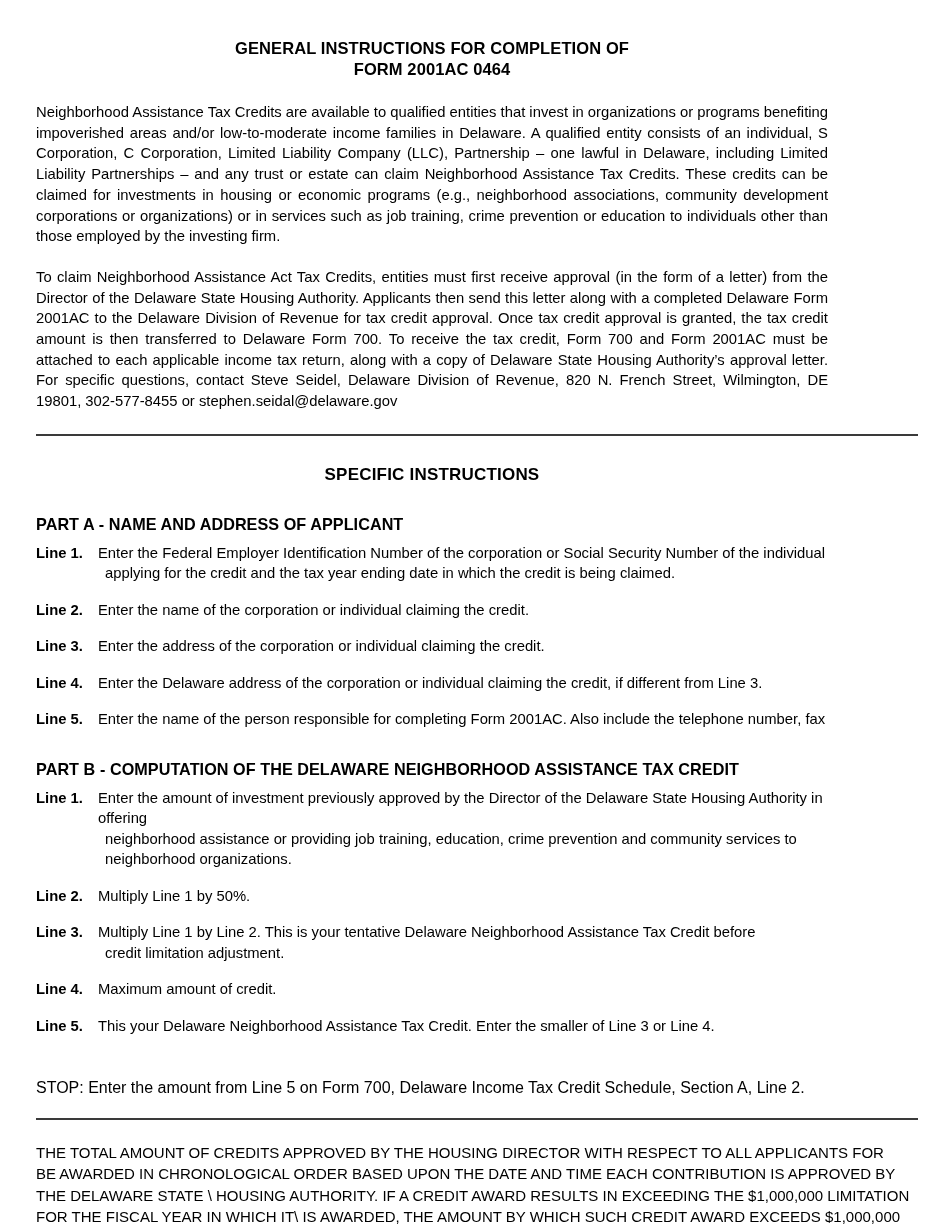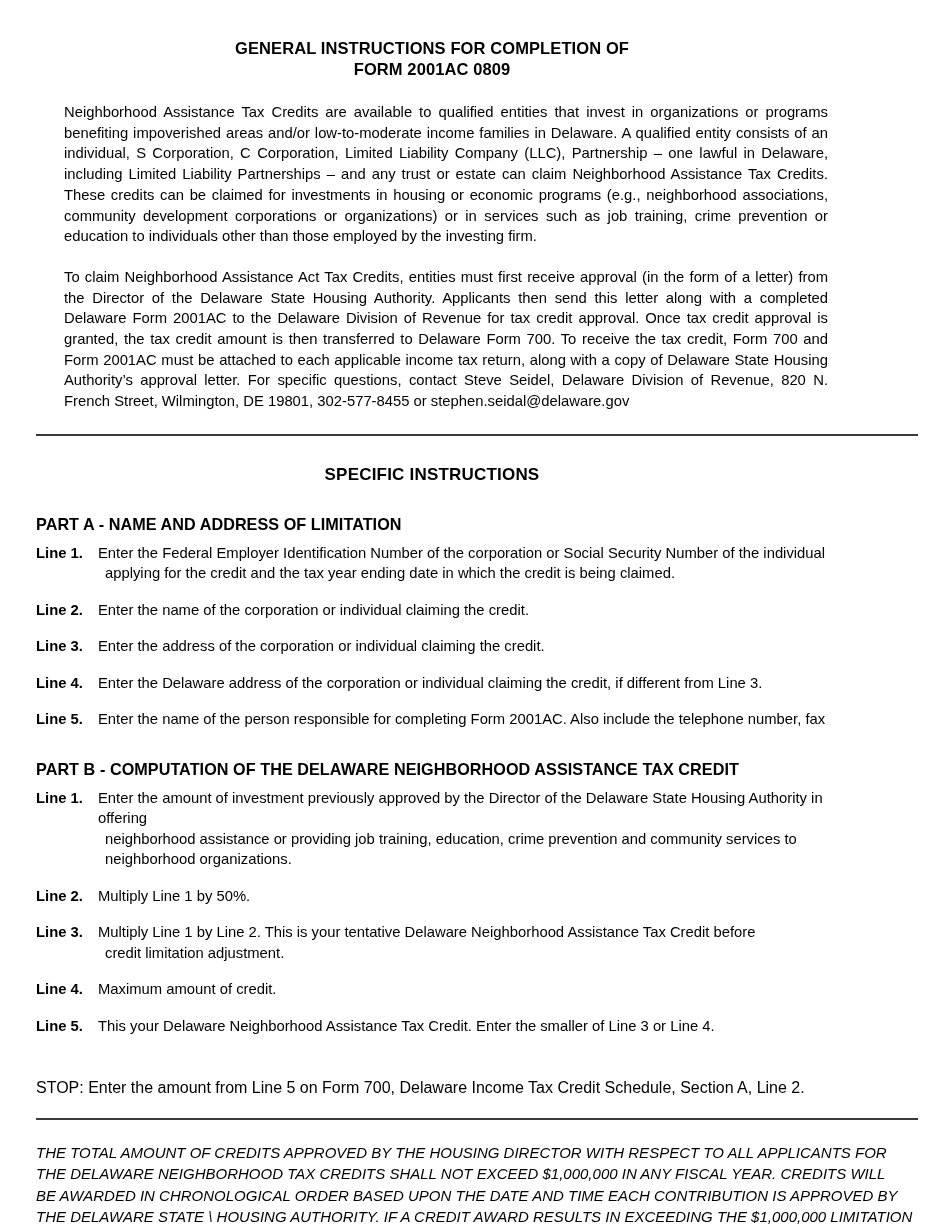--- a/index.html
+++ b/index.html
@@ -27,21 +27,21 @@
     text-align: center;
     font-weight: bold;
     font-size: 16.5px;
     letter-spacing: 0.1px;
     line-height: 21px;
     padding-top: 38px;
   }
   .doc-title .line2 { display: block; }
 
   
-  .intro-block { margin-top: 22px; margin-left: 28px; }
+  .intro-block { margin-top: 22px; }
   p.body-par {
     margin: 0;
     font-size: 14.8px;
     line-height: 20.7px;
     text-align: justify;
     text-justify: inter-word;
   }
   p.body-par + p.body-par { margin-top: 20px; }
 
   
@@ -101,42 +101,42 @@
     line-height: 20.5px;
     margin-top: 42px;
   }
 
   
   .footer-block {
     margin-top: 22px;
     font-size: 15px;
     line-height: 21.4px;
   }
-  .footer-block .fline { display: block; white-space: nowrap; font-style: italic; }
+  .footer-block .fline { display: block; white-space: nowrap; }
 </style>
 </head>
 <body>
 
 <div class="page">
 
   <div class="doc-title">
     <span>GENERAL INSTRUCTIONS FOR COMPLETION OF</span>
-    <span class="line2">FORM 2001AC 0809</span>
+    <span class="line2">FORM 2001AC 0464</span>
   </div>
 
   <div class="intro-block">
     <p class="body-par">Neighborhood Assistance Tax Credits are available to qualified entities that invest in organizations or programs benefiting impoverished areas and/or low-to-moderate income families in Delaware. A qualified entity consists of an individual, S Corporation, C Corporation, Limited Liability Company (LLC), Partnership – one lawful in Delaware, including Limited Liability Partnerships – and any trust or estate can claim Neighborhood Assistance Tax Credits. These credits can be claimed for investments in housing or economic programs (e.g., neighborhood associations, community development corporations or organizations) or in services such as job training, crime prevention or education to individuals other than those employed by the investing firm.</p>
     <p class="body-par">To claim Neighborhood Assistance Act Tax Credits, entities must first receive approval (in the form of a letter) from the Director of the Delaware State Housing Authority. Applicants then send this letter along with a completed Delaware Form 2001AC to the Delaware Division of Revenue for tax credit approval. Once tax credit approval is granted, the tax credit amount is then transferred to Delaware Form 700. To receive the tax credit, Form 700 and Form 2001AC must be attached to each applicable income tax return, along with a copy of Delaware State Housing Authority’s approval letter. For specific questions, contact Steve Seidel, Delaware Division of Revenue, 820 N. French Street, Wilmington, DE 19801, 302-577-8455 or stephen.seidal@delaware.gov</p>
   </div>
 
   <div class="rule rule-top"></div>
 
   <div class="section-center">SPECIFIC INSTRUCTIONS</div>
 
-  <div class="part-heading">PART A - NAME AND ADDRESS OF LIMITATION</div>
+  <div class="part-heading">PART A - NAME AND ADDRESS OF APPLICANT</div>
 
   <div class="lines">
 
     <div class="line-item">
       <span class="line-label">Line 1.</span>
       <span class="line-text"><span>Enter the Federal Employer Identification Number of the corporation or Social Security Number of the individual</span><span class="cont">applying for the credit and the tax year ending date in which the credit is being claimed.</span></span>
     </div>
 
     <div class="line-item">
       <span class="line-label">Line 2.</span>
@@ -190,19 +190,18 @@
     </div>
 
   </div>
 
   <div class="stop-note">STOP: Enter the amount from Line 5 on Form 700, Delaware Income Tax Credit Schedule, Section A, Line 2.</div>
 
   <div class="rule rule-bottom"></div>
 
   <div class="footer-block">
     <span class="fline">THE TOTAL AMOUNT OF CREDITS APPROVED BY THE HOUSING DIRECTOR WITH RESPECT TO ALL APPLICANTS FOR</span>
-    <span class="fline">THE DELAWARE NEIGHBORHOOD TAX CREDITS SHALL NOT EXCEED $1,000,000 IN ANY FISCAL YEAR. CREDITS WILL</span>
     <span class="fline">BE AWARDED IN CHRONOLOGICAL ORDER BASED UPON THE DATE AND TIME EACH CONTRIBUTION IS APPROVED BY</span>
     <span class="fline">THE DELAWARE STATE \ HOUSING AUTHORITY. IF A CREDIT AWARD RESULTS IN EXCEEDING THE $1,000,000 LIMITATION</span>
     <span class="fline">FOR THE FISCAL YEAR IN WHICH IT\ IS AWARDED, THE AMOUNT BY WHICH SUCH CREDIT AWARD EXCEEDS $1,000,000</span>
   </div>
 
 </div>
 
 </body></html>

